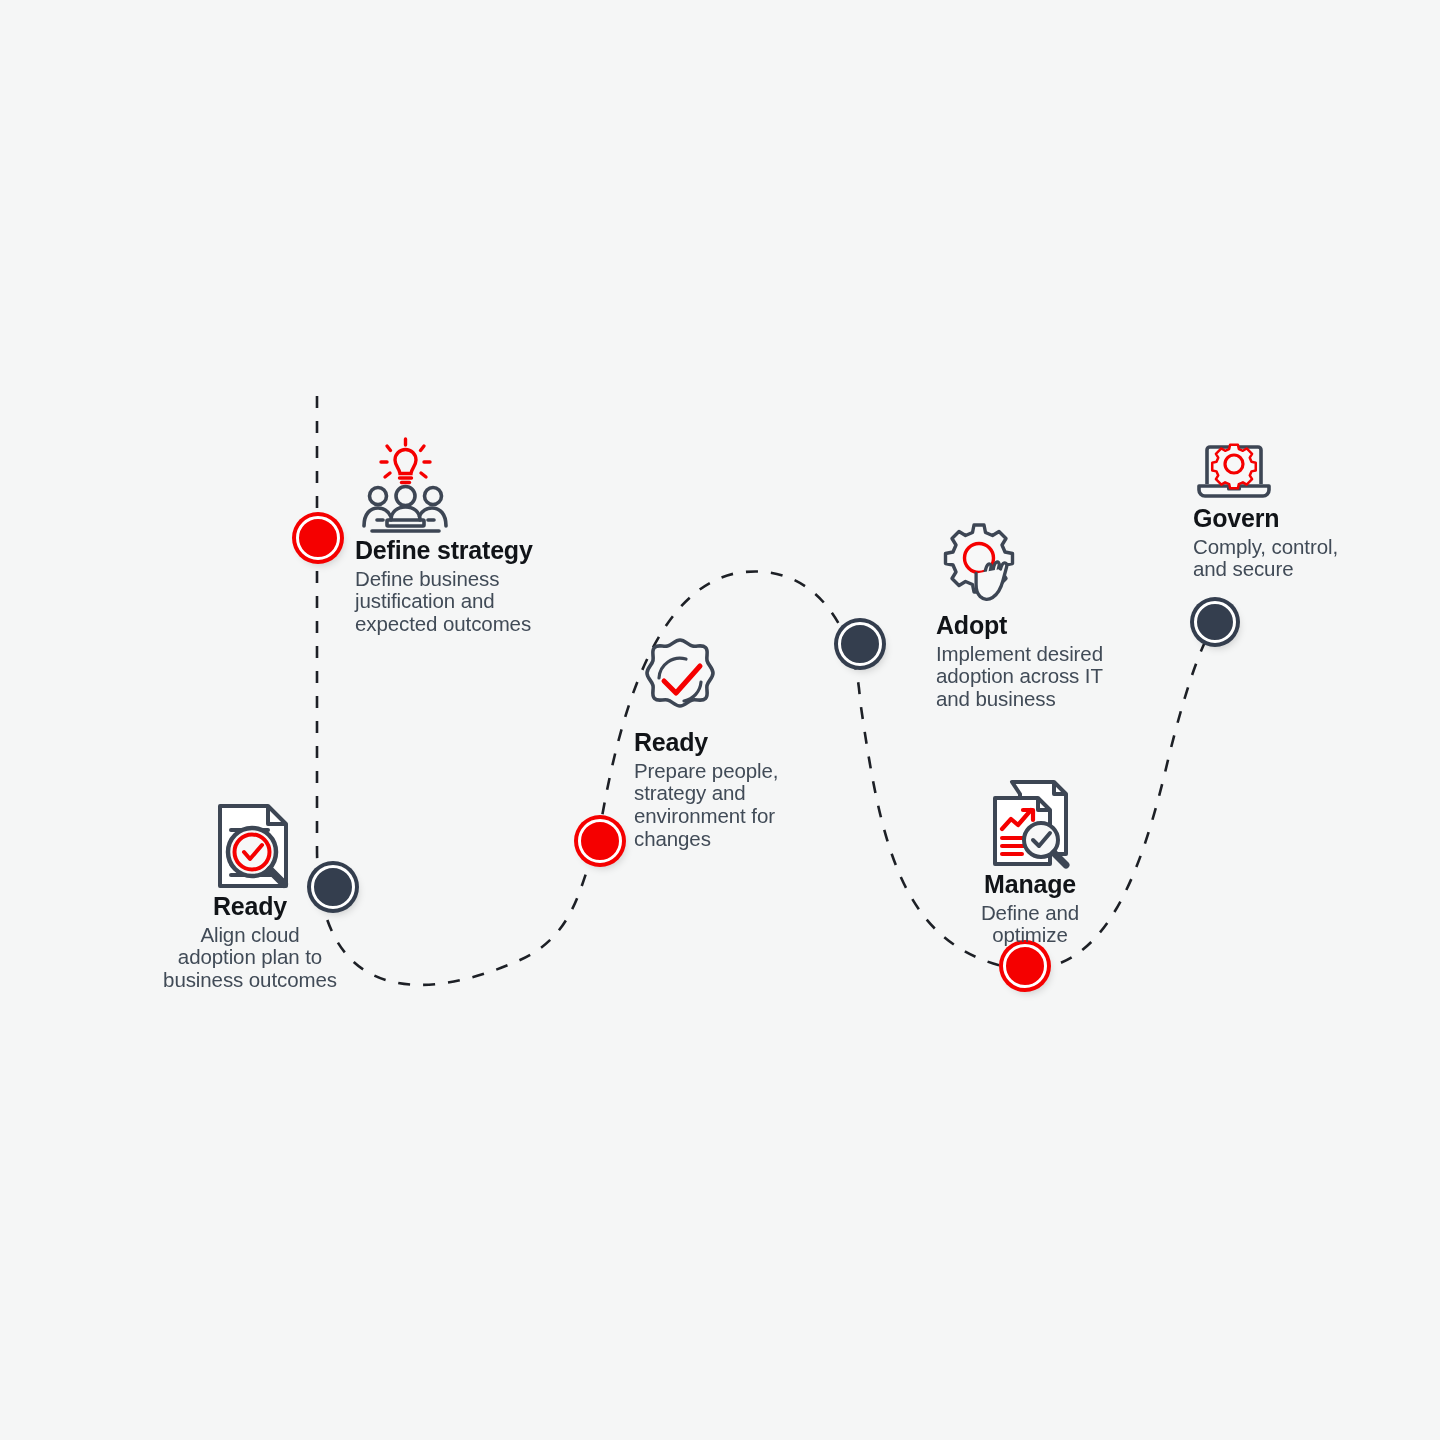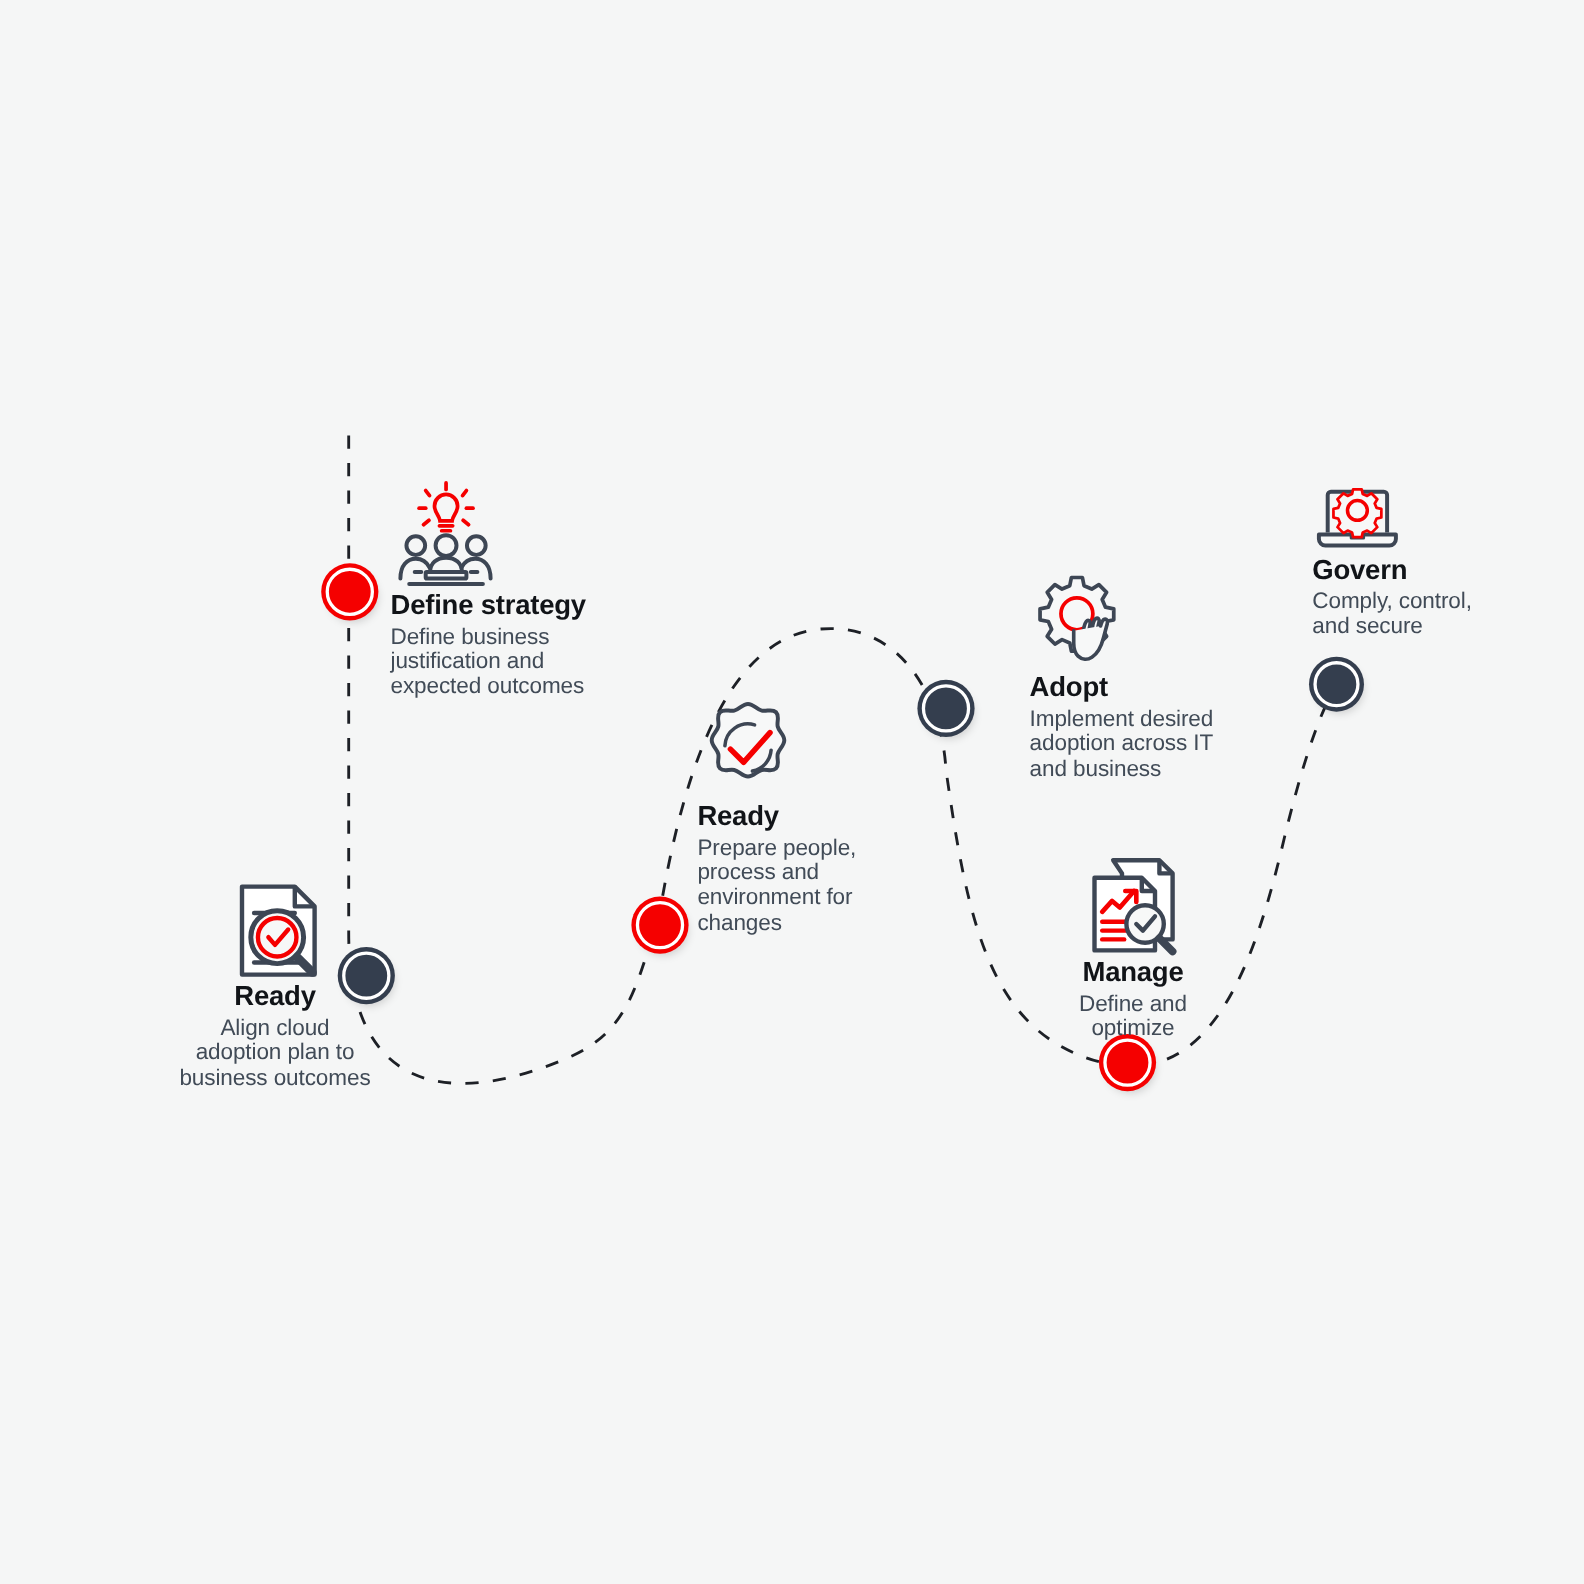--- a/index.html
+++ b/index.html
@@ -197,21 +197,21 @@
                  c0 -5 5 -8 6 -12.5 c1 -4.5 -2 -9.5 1.5 -13
                  c3.5 -3.5 8.5 -0.5 13 -1.5 c4.5 -1 7.5 -6 12.5 -6 z" fill="#f7f8f8" stroke="#3d4654" stroke-width="3.6" stroke-linejoin="round"></path>
         <path d="M23 42 a21 21 0 0 1 27 -19" fill="none" stroke="#3d4654" stroke-width="3.2" stroke-linecap="round"></path>
         <path d="M65 46 a21 21 0 0 1 -17 19" fill="none" stroke="#3d4654" stroke-width="3.2" stroke-linecap="round"></path>
         <path d="M28 45 L40 57 L64 30" fill="none" stroke="#f50000" stroke-width="5" stroke-linecap="round" stroke-linejoin="round"></path>
       </svg>
     </div>
     <div class="stage-title" style="margin-top:4px;">Ready</div>
     <div class="stage-desc">
       <div>Prepare people,</div>
-      <div>process and</div>
+      <div>strategy and</div>
       <div>environment for</div>
       <div>changes</div>
     </div>
   </div>
 
   <div class="stage-block align-left" id="block-adopt">
     <div class="ico-wrap" style="padding-left:2px;">
       <svg class="stage-icon" width="86" height="92" viewBox="0 0 86 92">
         <path d="M36 6 h10 l1.5 7.5 l7 3 l6.5 -4 l7 7 l-4 6.5 l3 7 l7.5 1.5 v10 l-7.5 1.5 l-3 7
                  l4 6.5 l-7 7 l-6.5 -4 l-7 3 l-1.5 7.5 h-10 l-1.5 -7.5 l-7 -3 l-6.5 4 l-7 -7

